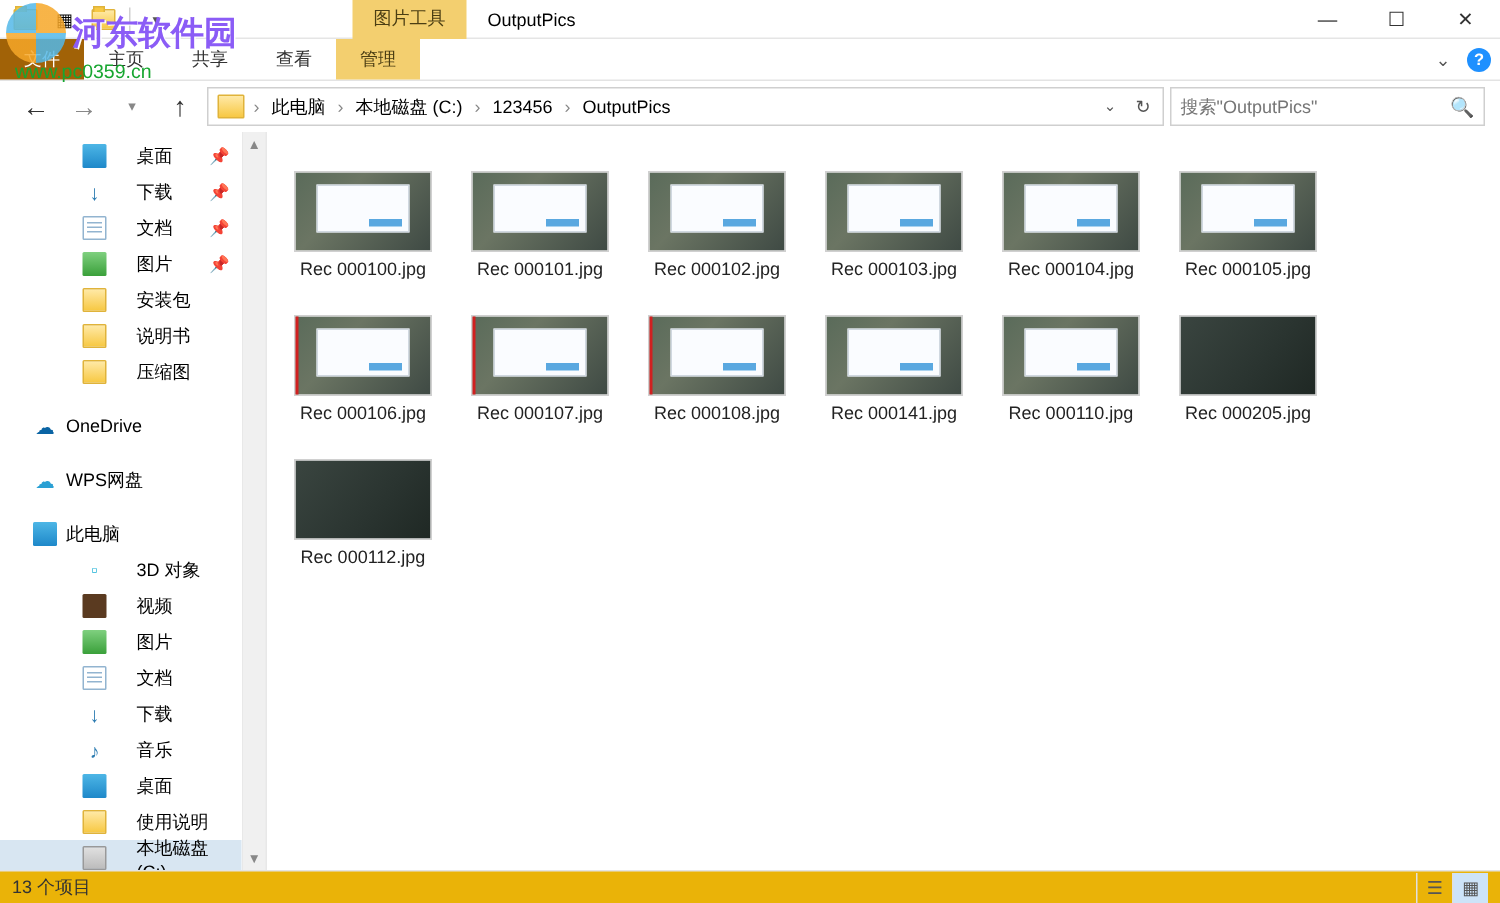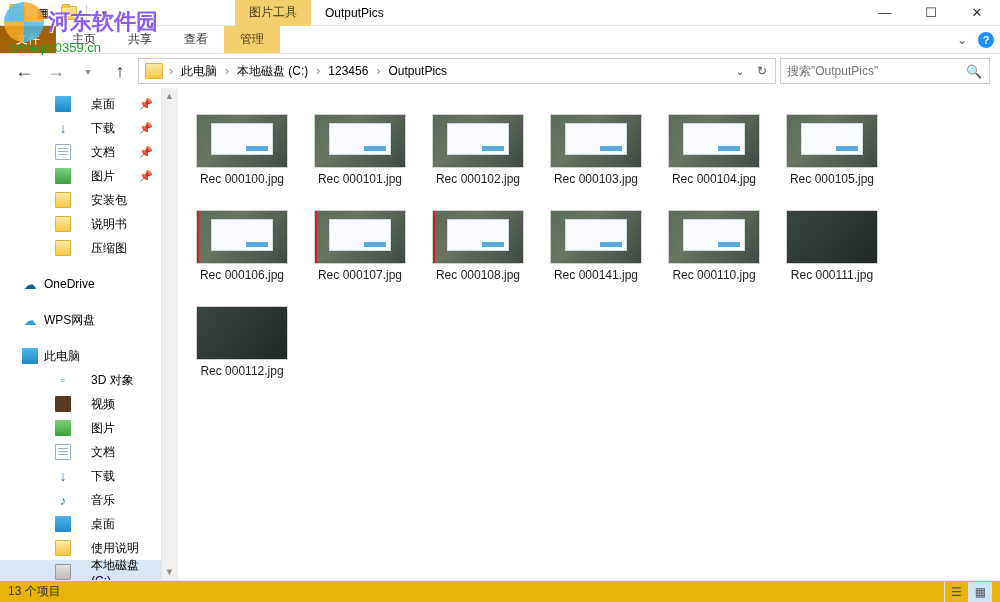--- a/index.html
+++ b/index.html
@@ -344,21 +344,21 @@
         <div class="thumb-item">
           <div class="thumb">
             <div class="dialog">
               <div class="dbar"></div>
             </div>
           </div>
           <div class="thumb-label">Rec 000110.jpg</div>
         </div>
         <div class="thumb-item">
           <div class="thumb dark"></div>
-          <div class="thumb-label">Rec 000111.jpg</div>
+          <div class="thumb-label">Rec 000205.jpg</div>
         </div>
         <div class="thumb-item">
           <div class="thumb dark"></div>
           <div class="thumb-label">Rec 000112.jpg</div>
         </div>
       </div>
   </div>
 </div>
 
 <div class="statusbar">

